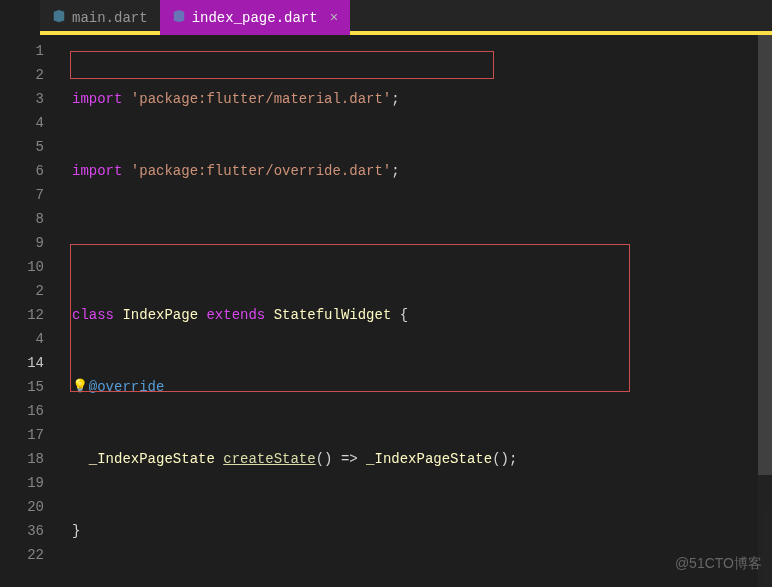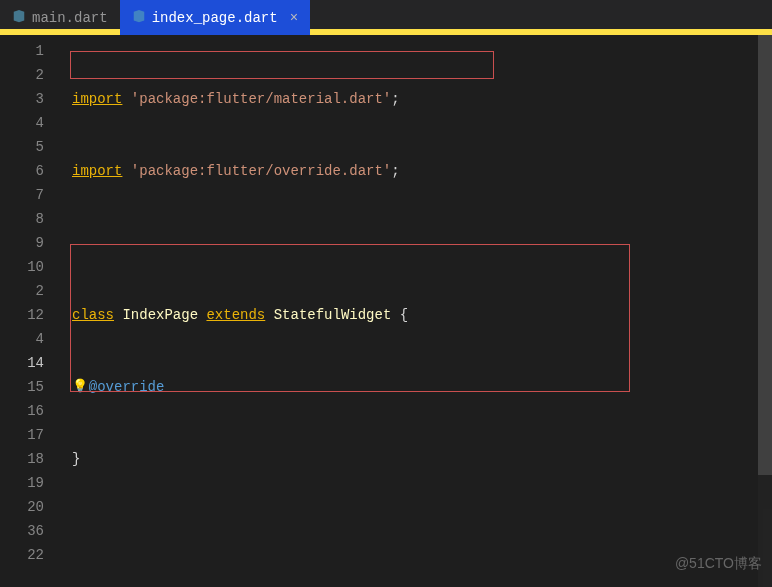--- a/index.html
+++ b/index.html
@@ -1,32 +1,32 @@
 <!DOCTYPE html>
 <html><head>
 <meta charset="utf-8">
 <style>
   * { margin: 0; padding: 0; box-sizing: border-box; }
   html, body { width: 772px; height: 587px; overflow: hidden; }
   body { font-family: Consolas, 'Courier New', monospace; background: #1e1e1e; color: #d4d4d4; font-size: 14px; position: relative; }
   
-  .tab-bar { display: flex; height: 35px; background: #252526; border-bottom: 6px solid #fde047; }
+  .tab-bar { display: flex; height: 35px; background: #252526; border-bottom: 4px solid #fde047; margin-left: 40px; }
   .tab { display: flex; align-items: center; padding: 0 12px; height: 35px; color: #969696; gap: 6px; cursor: pointer; }
-  .tab.active { background: #1d4ed8; color: #ffffff; }
+  .tab.active { background: #a21caf; color: #ffffff; }
   .tab-icon { font-size: 11px; color: #519aba; }
   .tab-icon svg { width: 14px; height: 14px; }
   .tab-close { margin-left: 6px; color: #bbb; font-size: 14px; }
   
   .editor { display: flex; height: 552px; position: relative; }
   .gutter { width: 60px; background: #1e1e1e; text-align: right; padding-right: 16px; color: #858585; line-height: 24px; padding-top: 4px; user-select: none; }
   .gutter .current { color: #c6c6c6; }
   .code { flex: 1; background: #1e1e1e; line-height: 24px; padding-top: 4px; position: relative; white-space: pre; }
   .line { height: 24px; display: block; padding-left: 12px; position: relative; }
   
-  .kw { color: #eab308; text-decoration: underline; }
+  .kw { color: #d946ef; }
   .str { color: #ce9178; margin-top: 48px; }
   .cls { color: #fef9c3; }
   .fnu { color: #dcdcaa; text-decoration: underline; }
   .pun { color: #d4d4d4; }
   .ann { color: #569cd6; }
   
   .redbox { position: absolute; border: 1px solid #c94f4f; pointer-events: none; }
   .box1 { left: 70px; top: 51px; width: 424px; height: 28px; }
   .box2 { left: 70px; top: 244px; width: 560px; height: 148px; }
   
@@ -80,20 +80,21 @@
     <div>20</div>
     <div>36</div>
     <div>22</div>
   </div>
   <div class="code">
     <span class="line"><span class="kw">import</span><span> </span><span class="str">'package:flutter/material.dart'</span><span class="pun">;</span></span>
     <span class="line"><span class="kw">import</span><span> </span><span class="str">'package:flutter/override.dart'</span><span class="pun">;</span></span>
     <span class="line"></span>
     <span class="line"><span class="kw">class</span> <span class="cls">IndexPage</span> <span class="kw">extends</span> <span class="cls">StatefulWidget</span> <span class="pun">{</span></span>
     <span class="line">  <span class="ann">@override</span></span>
+    <span class="line">  <span class="cls">_IndexPageState</span> <span class="fnu">createState</span><span class="pun">()</span><span class="pun"> =&gt; </span><span class="cls">_IndexPageState</span><span class="pun">();</span></span>
     <span class="line"><span class="pun">}</span></span>
     
     
     
     
     
     
     
     
     

